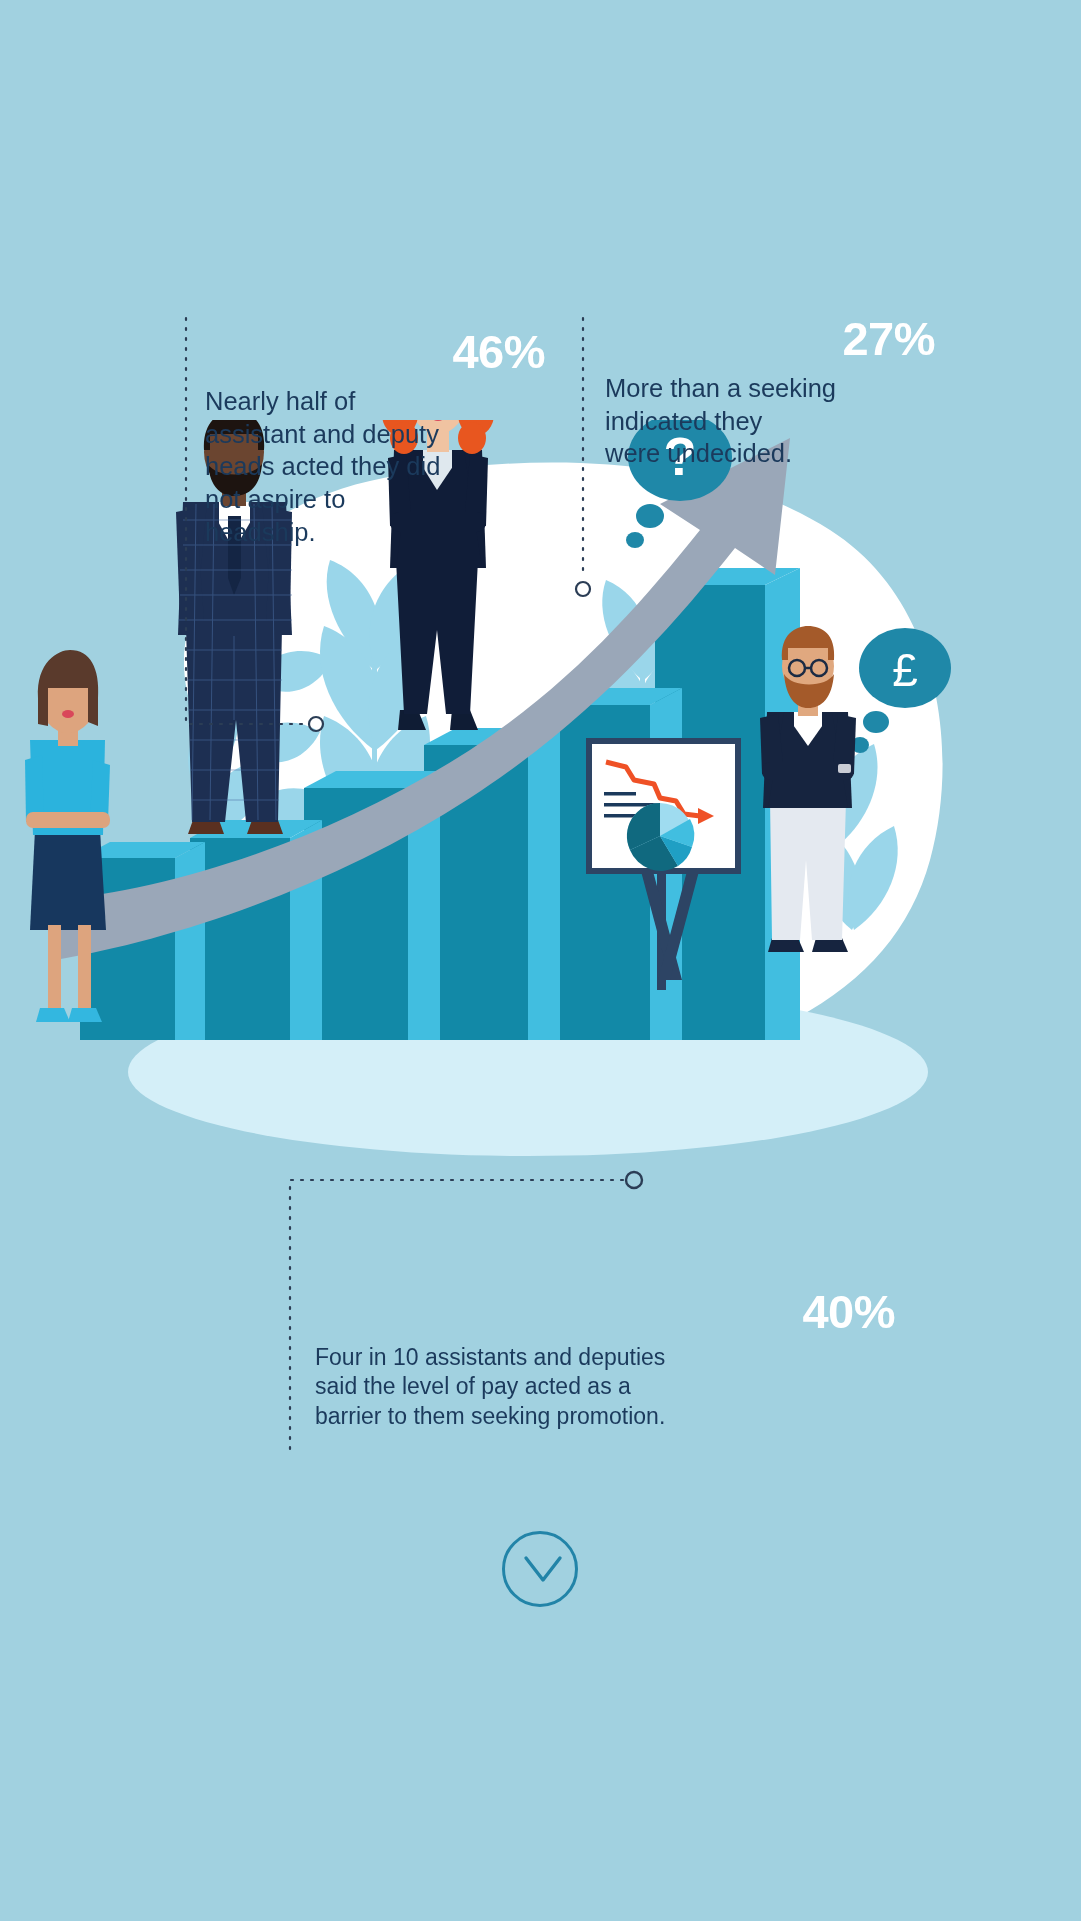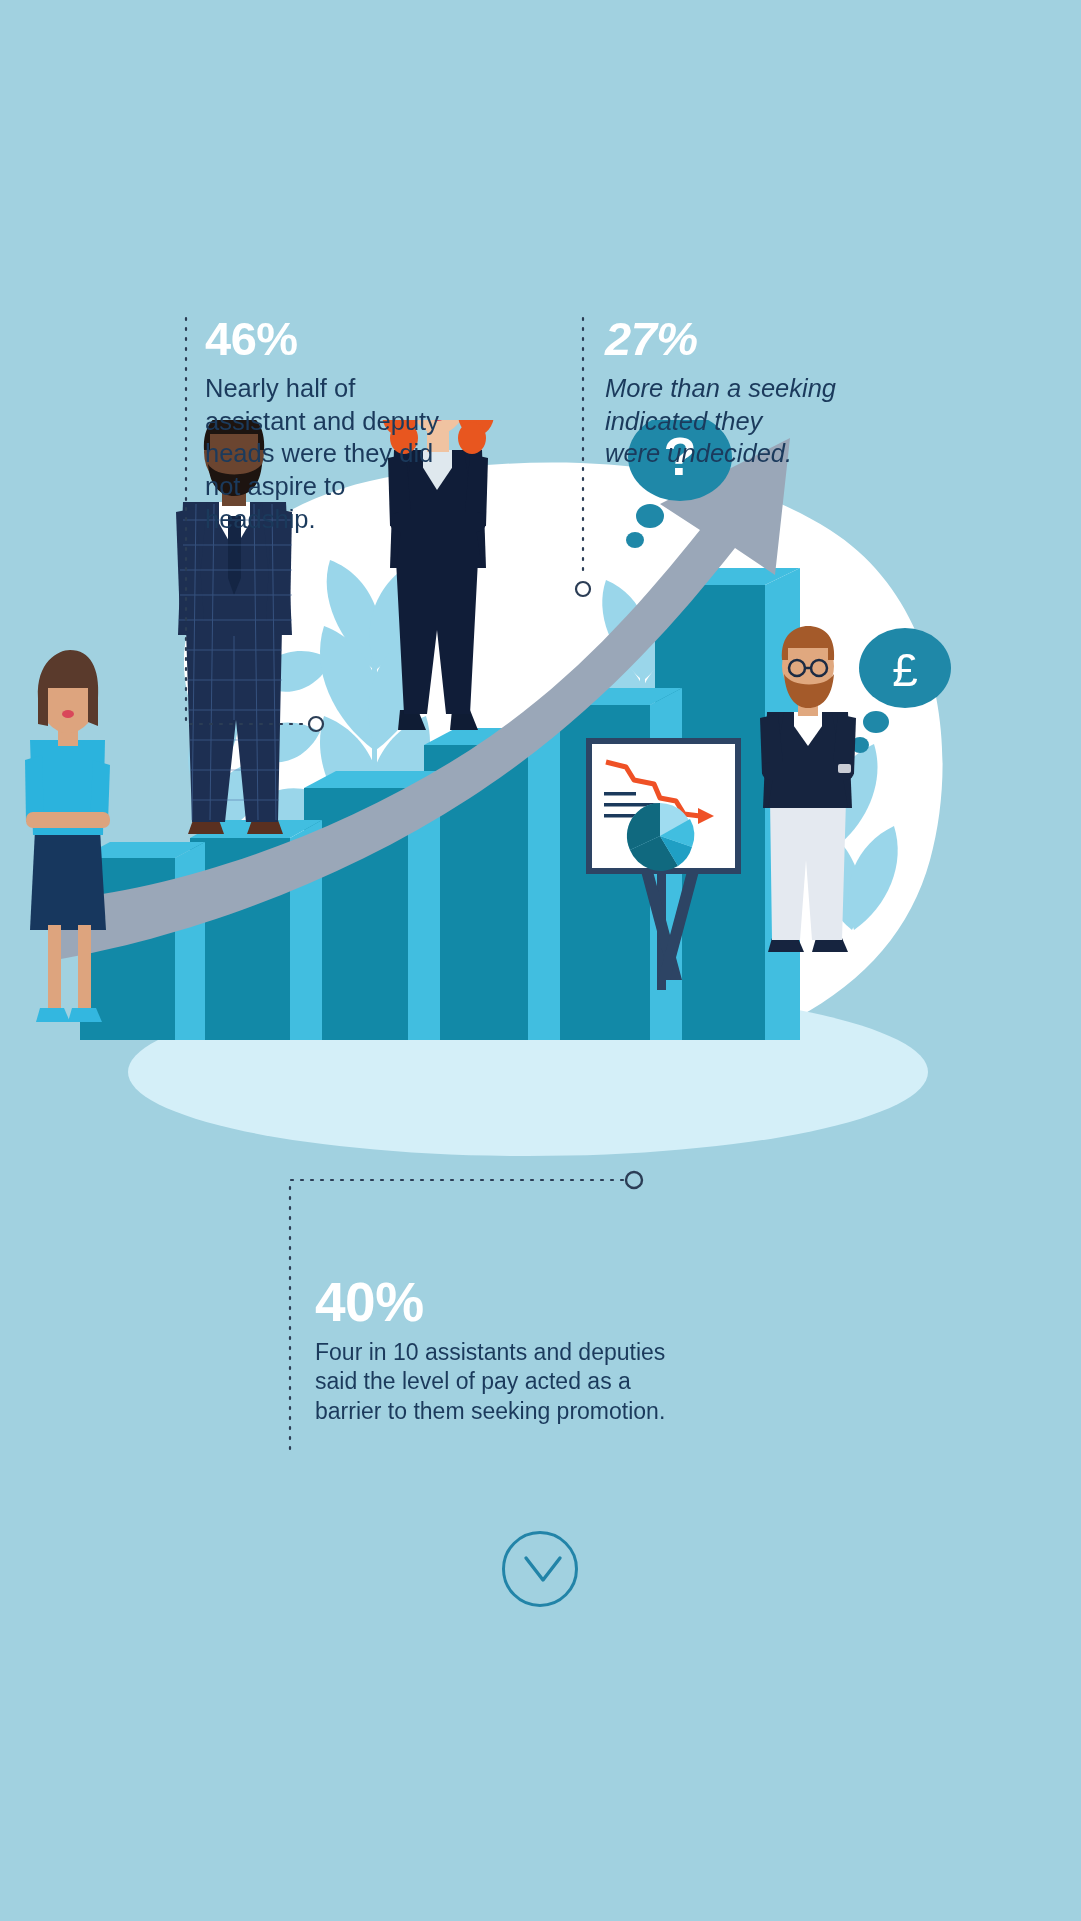--- a/index.html
+++ b/index.html
@@ -9,32 +9,33 @@
     font-family:"Liberation Sans", sans-serif;
     overflow:hidden;position:relative;
   }
   #stage{position:absolute;left:0;top:0;width:1081px;height:1921px;}
   .abs{position:absolute;}
 
   
   .stat{position:absolute;}
   .stat .pct{
     font-size:47px;font-weight:bold;color:#ffffff;
-    letter-spacing:-0.5px;line-height:1.0;margin:0 0 10px 0;
+    letter-spacing:-0.5px;line-height:1.0;margin:13px 0 10px 0;
     font-family:"Liberation Sans", sans-serif;
+    text-align:right;
   }
   .stat .body{
     font-size:25.5px;color:#1b3a5c;line-height:1.28;
     font-family:"Liberation Sans", sans-serif;white-space:pre-line;
     font-weight:normal;
   }
   #stat-46{left:205px;top:315px;width:340px;}
-  #stat-27{left:605px;top:315px;width:330px;font-style:italic;}
+  #stat-27{left:605px;top:302px;width:330px;}
   #stat-40{left:315px;top:1275px;width:580px;}
-  #stat-40 .pct{font-size:55px;margin-bottom:8px;}
+  #stat-40 .pct{font-size:47px;margin-bottom:8px;}
   #stat-40 .body{font-size:23px;}
 
   
   #scroll-btn{
     position:absolute;left:502px;top:1531px;width:76px;height:76px;
     border:3px solid #2284a8;border-radius:50%;
     box-sizing:border-box;
   }
   #scroll-btn svg{position:absolute;left:17px;top:20px;}
 </style>
@@ -305,21 +306,21 @@
     <circle cx="583" cy="589" r="7" fill="none" stroke="#2b3d55" stroke-width="2.2"></circle>
 
     <path fill="none" stroke="#2b3d55" stroke-width="2.2" stroke-dasharray="2,8" stroke-linecap="round" d="M623,1180 L290,1180 L290,1456"></path>
     <circle cx="634" cy="1180" r="8" fill="none" stroke="#2b3d55" stroke-width="2.4"></circle>
   </svg>
 
   <div class="stat" id="stat-46">
     <div class="pct">46%</div>
     <div class="body">Nearly half of
 assistant and deputy
-heads were they did
+heads acted they did
 not aspire to
 headship.</div>
   </div>
 
   <div class="stat" id="stat-27">
     <div class="pct">27%</div>
     <div class="body">More than a seeking
 indicated they
 were undecided.</div>
   </div>

